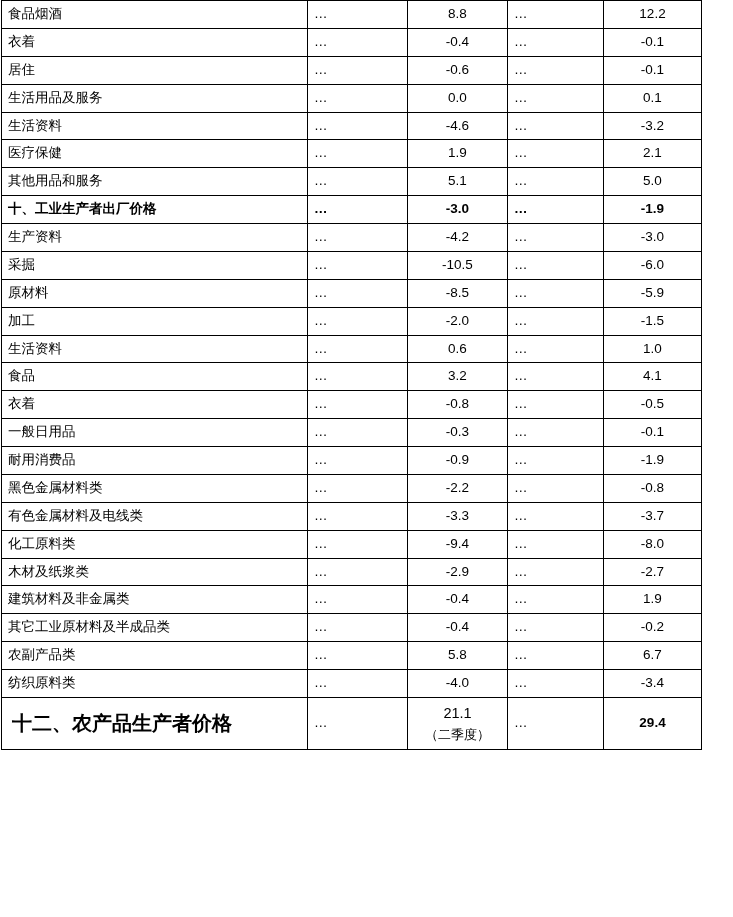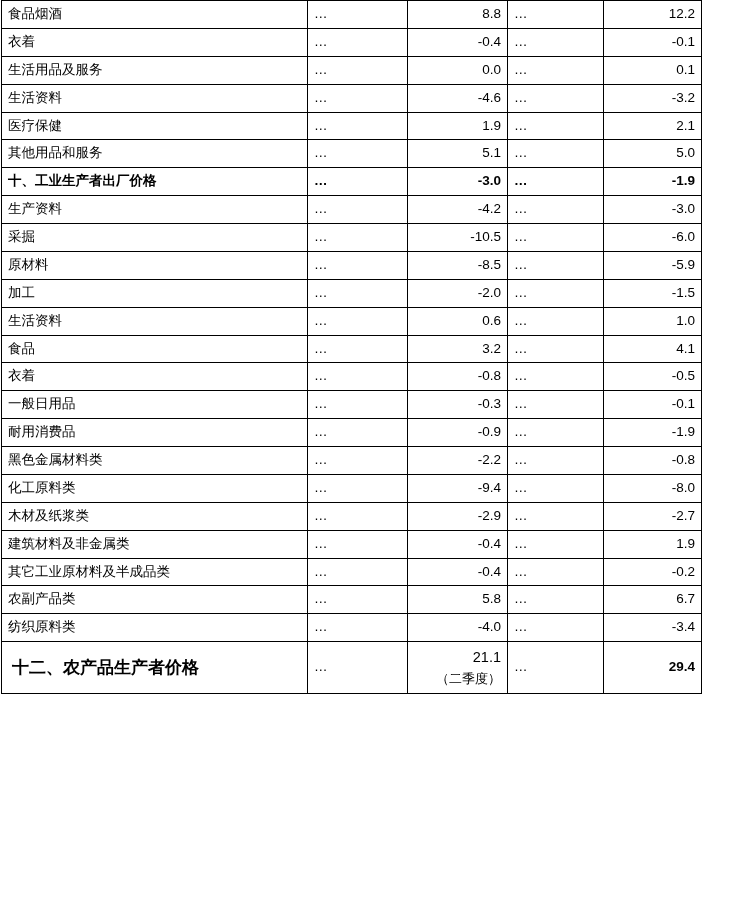--- a/index.html
+++ b/index.html
@@ -38,33 +38,33 @@
   }
   
   col.c-name  { width: 306px; }
   col.c-dots1 { width: 100px; }
   col.c-val1  { width: 100px; }
   col.c-dots2 { width: 96px; }
   col.c-val2  { width: 98px; }
 
   td.name { text-align: left; }
   td.dots { text-align: left; color: #000; }
-  td.val  { text-align: right; }
+  td.val  { text-align: center; }
 
   .bold { font-weight: bold; }
 
   
   .ind0 { padding-left: 6px; }
   .ind1 { padding-left: 22px; }
   .ind2 { padding-left: 38px; }
 
   .tall td { height: 64px; }
   .tall td.name {
     font-weight: bold;
-    font-size: 17px;
+    font-size: 20px;
     text-align: left;
     padding-left: 10px;
   }
   .val-stack {
     display: block;
     line-height: 1.5;
   }
   .val-stack .v {
     font-weight: normal;
     font-size: 14.5px;
@@ -99,20 +99,27 @@
           <td class="val">12.2</td>
         </tr>
         <tr>
           <td class="name ind1">衣着</td>
           <td class="dots">…</td>
           <td class="val">-0.4</td>
           <td class="dots">…</td>
           <td class="val">-0.1</td>
         </tr>
         <tr>
+          <td class="name ind1">居住</td>
+          <td class="dots">…</td>
+          <td class="val">-0.6</td>
+          <td class="dots">…</td>
+          <td class="val">-0.1</td>
+        </tr>
+        <tr>
           <td class="name ind1">生活用品及服务</td>
           <td class="dots">…</td>
           <td class="val">0.0</td>
           <td class="dots">…</td>
           <td class="val">0.1</td>
         </tr>
         <tr>
           <td class="name ind1">生活资料</td>
           <td class="dots">…</td>
           <td class="val">-4.6</td>
@@ -202,20 +209,27 @@
           <td class="val">-0.9</td>
           <td class="dots">…</td>
           <td class="val">-1.9</td>
         </tr>
         <tr>
           <td class="name ind0">黑色金属材料类</td>
           <td class="dots">…</td>
           <td class="val">-2.2</td>
           <td class="dots">…</td>
           <td class="val">-0.8</td>
+        </tr>
+        <tr>
+          <td class="name ind0">有色金属材料及电线类</td>
+          <td class="dots">…</td>
+          <td class="val">-3.3</td>
+          <td class="dots">…</td>
+          <td class="val">-3.7</td>
         </tr>
         <tr>
           <td class="name ind0">化工原料类</td>
           <td class="dots">…</td>
           <td class="val">-9.4</td>
           <td class="dots">…</td>
           <td class="val">-8.0</td>
         </tr>
         <tr>
           <td class="name ind0">木材及纸浆类</td>

